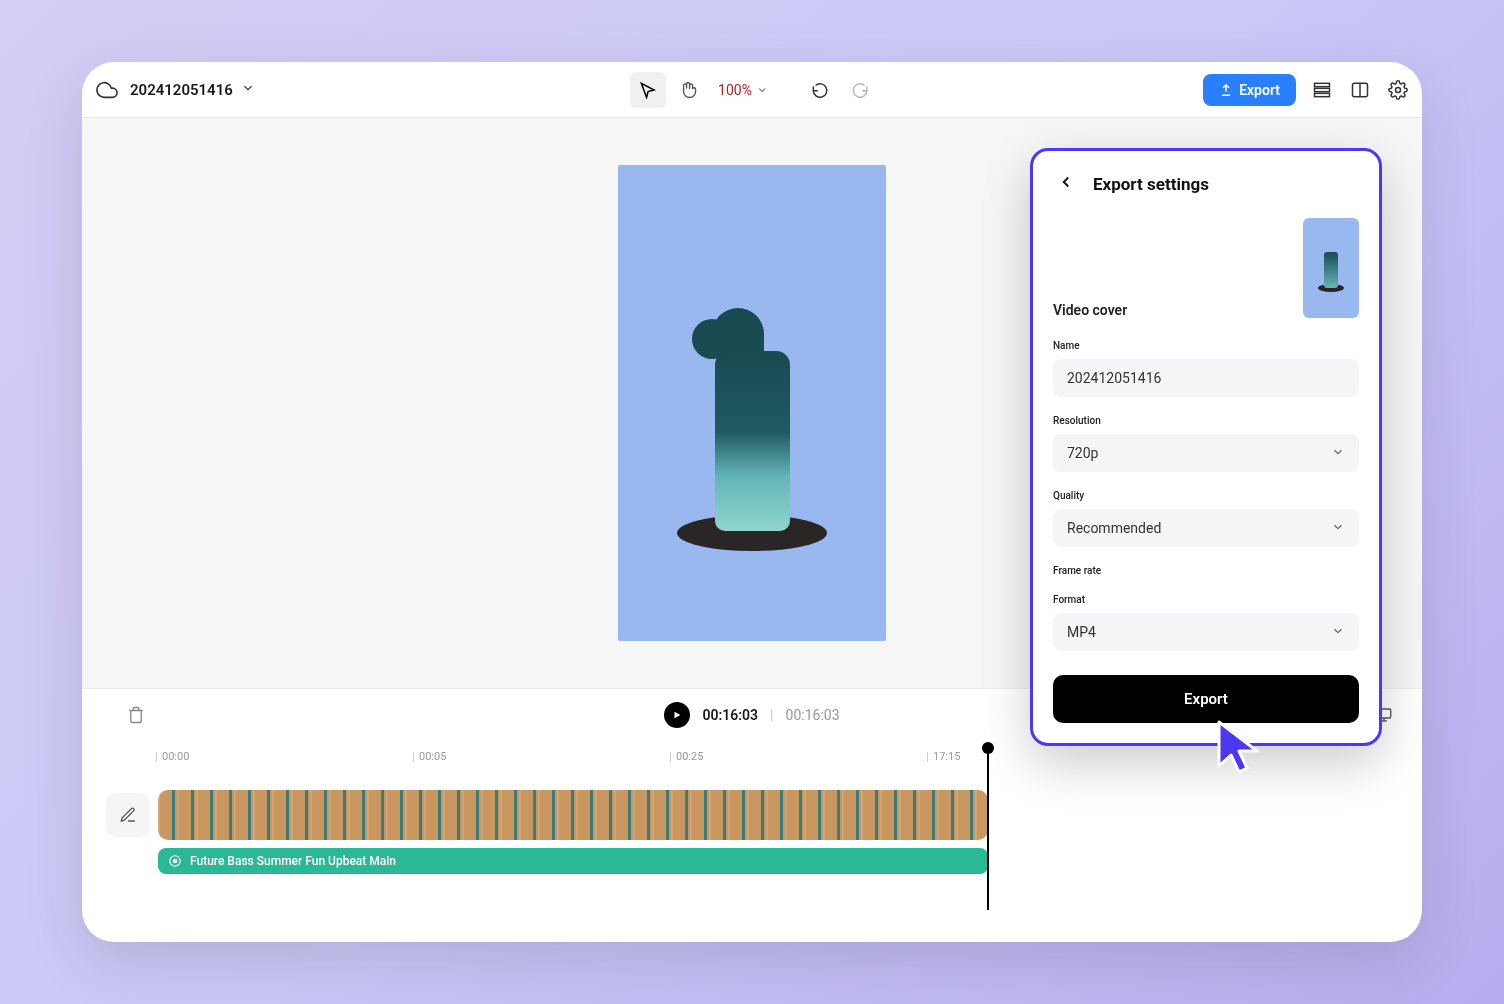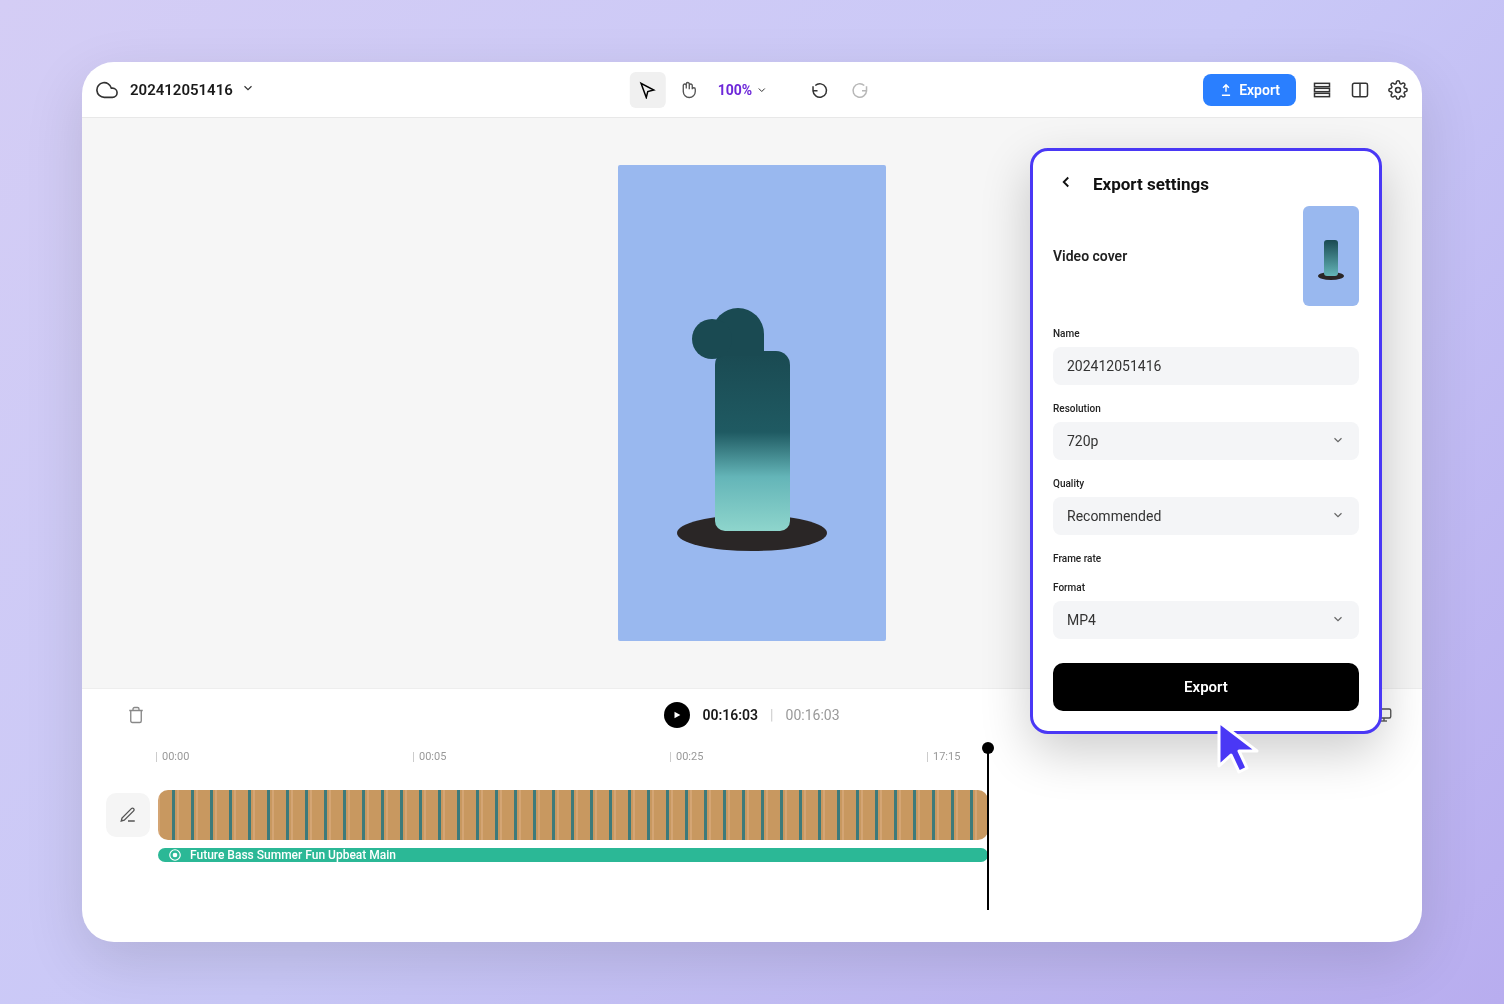--- a/index.html
+++ b/index.html
@@ -5,21 +5,21 @@
     * { margin: 0; padding: 0; box-sizing: border-box; font-family: -apple-system, BlinkMacSystemFont, 'Segoe UI', Roboto, sans-serif; }
     body { width: 1504px; height: 1004px; background: linear-gradient(135deg, #d4cdf5 0%, #c9c8f7 50%, #b8adef 100%); display: flex; align-items: center; justify-content: center; overflow: hidden; }
     .app-frame { position: relative; width: 1340px; height: 880px; background: #fff; border-radius: 32px; overflow: hidden; box-shadow: 0 20px 60px rgba(0,0,0,0.12); }
     .top-bar { height: 56px; border-bottom: 1px solid #e8e8e8; display: flex; align-items: center; padding: 0 12px; position: relative; }
     .cloud-icon { width: 22px; height: 22px; margin-left: 2px; }
     .project-name { font-size: 15px; font-weight: 600; color: #1a1a1a; margin-left: 12px; }
     .chevron-down-small { margin-left: 8px; }
     .center-controls { position: absolute; left: 50%; transform: translateX(-50%); display: flex; align-items: center; gap: 4px; }
     .tool-btn { width: 36px; height: 36px; border: none; background: transparent; border-radius: 6px; display: flex; align-items: center; justify-content: center; cursor: pointer; }
     .tool-btn.active { background: #f0f0f0; }
-    .zoom-display { font-size: 14px; font-weight: 700; color: #6d28d9; margin: 0 8px; display: flex; align-items: center; gap: 4px; }
+    .zoom-display { font-size: 14px; font-weight: 400; color: #b91c1c; margin: 0 8px; display: flex; align-items: center; gap: 4px; }
     .undo-redo { display: flex; margin-left: 26px; gap: 12px; }
     .right-controls { margin-left: auto; display: flex; align-items: center; gap: 14px; }
     .export-btn-top { background: #2a7fff; color: #fff; border: none; border-radius: 8px; padding: 8px 16px; font-size: 14px; font-weight: 600; display: flex; align-items: center; gap: 6px; cursor: pointer; }
     .icon-btn-top { width: 24px; height: 24px; border: none; background: transparent; cursor: pointer; display: flex; align-items: center; justify-content: center; }
     .canvas-area { height: 570px; background: #f6f6f6; display: flex; align-items: center; justify-content: center; position: relative; }
     .canvas { width: 268px; height: 476px; background: #99b8ef; border-radius: 2px; display: flex; align-items: center; justify-content: center; position: relative; overflow: hidden; }
     .product-base { width: 150px; height: 36px; background: #2a2626; border-radius: 50%; position: absolute; bottom: 90px; }
     .product-body { width: 75px; height: 180px; background: linear-gradient(180deg, #1a4a52 0%, #1f5a62 45%, #64b5b8 70%, #8ed5cc 100%); border-radius: 14px 14px 10px 10px; position: absolute; bottom: 110px; }
     .product-top { width: 52px; height: 48px; background: #1a4a52; border-radius: 26px 26px 0 0; position: absolute; bottom: 285px; left: 94px; }
     .product-spout { width: 40px; height: 40px; background: #1a4a52; border-radius: 20px; position: absolute; bottom: 282px; left: 74px; }
@@ -33,29 +33,29 @@
     .delete-btn-left { position: absolute; left: 36px; }
     .display-btn-right { position: absolute; right: 20px; }
     .timeline-area { padding: 10px 0 0 0; }
     .ruler { height: 22px; display: flex; position: relative; padding-left: 76px; }
     .ruler-mark { position: absolute; font-size: 11px; color: #999; }
     .ruler-mark::before { content: ''; position: absolute; left: -6px; top: 2px; width: 1px; height: 10px; background: #ccc; }
     .tracks { padding: 18px 24px 0 24px; position: relative; }
     .track-row { display: flex; align-items: center; margin-bottom: 8px; }
     .track-handle { width: 44px; height: 44px; background: #f5f5f5; border-radius: 10px; display: flex; align-items: center; justify-content: center; margin-right: 8px; flex-shrink: 0; }
     .video-clip { flex: 1; height: 50px; background: repeating-linear-gradient(90deg, #d4a574 0, #d4a574 2px, #c89860 2px, #c89860 14px, #3d7a7a 14px, #3d7a7a 17px, #c89860 17px, #c89860 19px); border-radius: 10px; max-width: 830px; }
-    .audio-clip { flex: 1; height: 14px; background: #2bb896; border-radius: 8px; display: flex; align-items: center; padding: 0 10px; gap: 8px; max-width: 830px; margin-left: 52px; }
+    .audio-clip { flex: 1; height: 26px; background: #2bb896; border-radius: 8px; display: flex; align-items: center; padding: 0 10px; gap: 8px; max-width: 830px; margin-left: 52px; }
     .audio-label { color: #fff; font-size: 12px; font-weight: 500; }
     .playhead { position: absolute; left: 905px; top: -22px; width: 2px; height: 160px; background: #000; }
     .playhead::before { content: ''; position: absolute; top: -8px; left: -5px; width: 12px; height: 12px; background: #000; border-radius: 50%; }
     .export-panel { position: absolute; top: 86px; right: 40px; width: 352px; background: #fff; border: 3px solid #4a38f5; border-radius: 18px; padding: 18px 20px 20px 20px; box-shadow: 0 18px 50px rgba(0,0,0,0.2); z-index: 100; }
-    .panel-header { display: flex; align-items: center; gap: 14px; margin-bottom: 8px; }
+    .panel-header { display: flex; align-items: center; gap: 14px; margin-bottom: 20px; }
     .back-btn { border: none; background: transparent; cursor: pointer; padding: 4px; }
     .panel-title { font-size: 17px; font-weight: 700; color: #111; }
-    .cover-section { display: flex; justify-content: space-between; align-items: center; margin-bottom: 22px; }
+    .cover-section { display: flex; justify-content: space-between; align-items: flex-end; margin-bottom: 22px; }
     .cover-label { font-size: 14px; font-weight: 600; color: #222; }
     .cover-thumb { width: 56px; height: 100px; background: #99b8ef; border-radius: 6px; position: relative; overflow: hidden; }
     .cover-thumb .mini-product { position: absolute; bottom: 30px; left: 50%; transform: translateX(-50%); width: 14px; height: 36px; background: linear-gradient(180deg, #1a4a52 0%, #64b5b8 100%); border-radius: 3px; }
     .cover-thumb .mini-base { position: absolute; bottom: 26px; left: 50%; transform: translateX(-50%); width: 26px; height: 8px; background: #2a2626; border-radius: 50%; }
     .form-group { margin-bottom: 18px; }
     .form-label { display: block; font-size: 10px; font-weight: 500; color: #222; margin-bottom: 8px; }
     .text-input { width: 100%; background: #f4f5f7; border: none; border-radius: 8px; padding: 11px 14px; font-size: 14px; color: #333; outline: none; }
     .select-box { width: 100%; background: #f4f5f7; border: none; border-radius: 8px; padding: 11px 14px; font-size: 14px; color: #333; display: flex; justify-content: space-between; align-items: flex-start; cursor: pointer; }
     .export-action { width: 100%; background: #000; color: #fff; border: none; border-radius: 10px; padding: 15px; font-size: 15px; font-weight: 600; cursor: pointer; margin-top: 6px; }
     .cursor-pointer { position: absolute; top: 656px; right: 155px; z-index: 200; pointer-events: none; }

